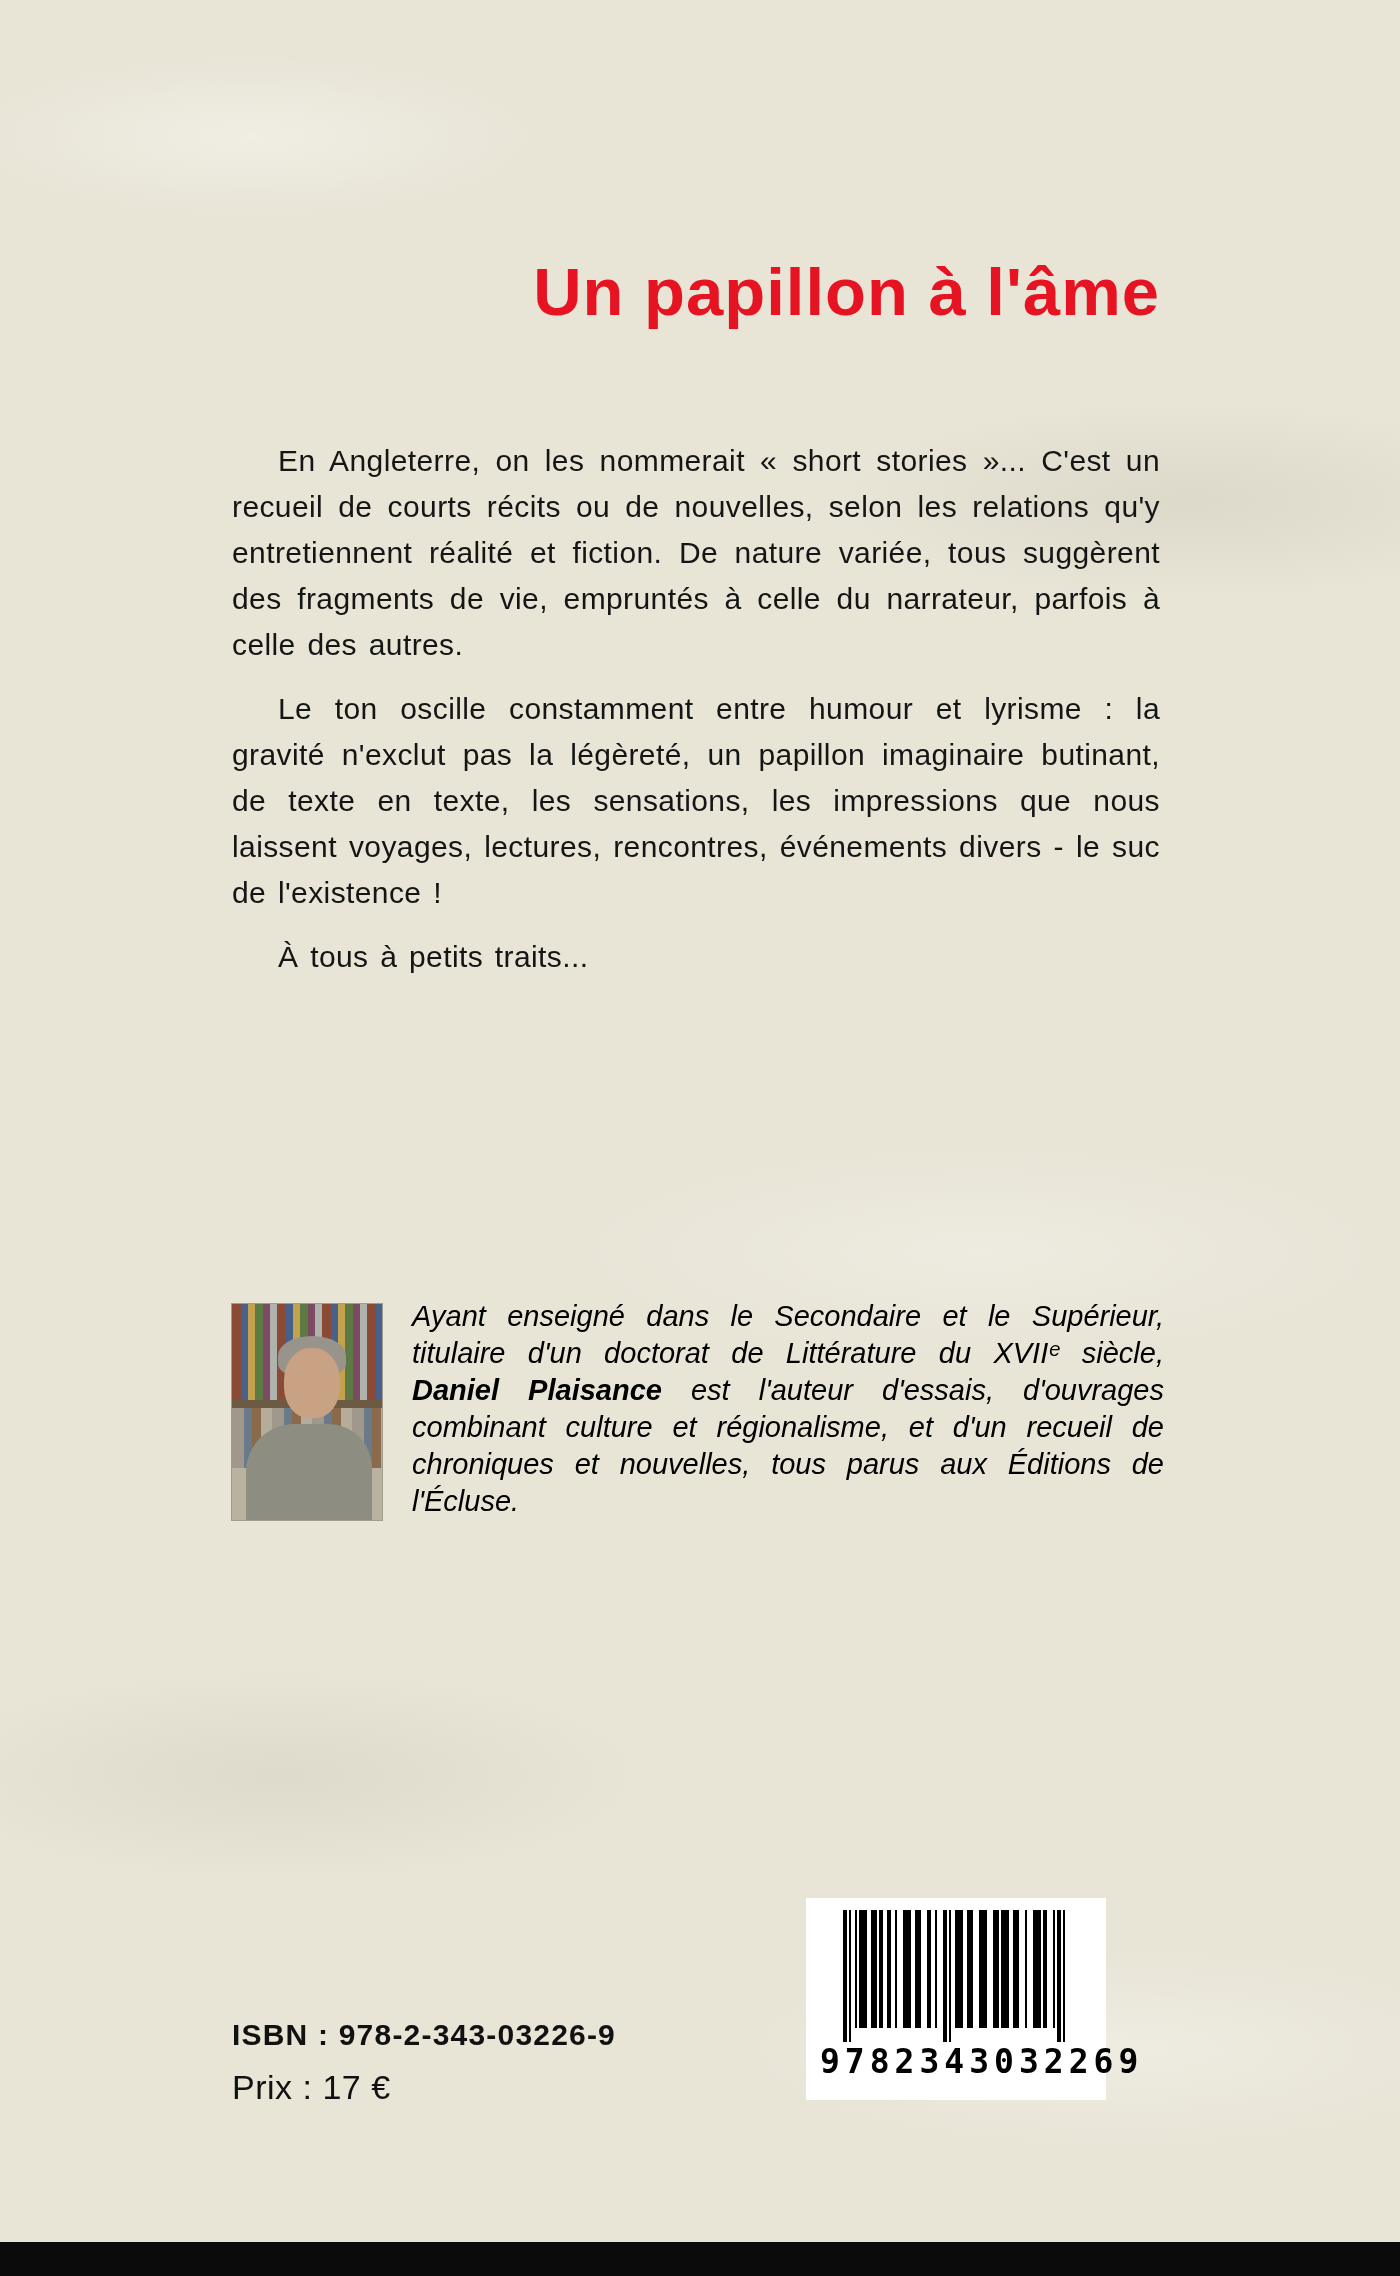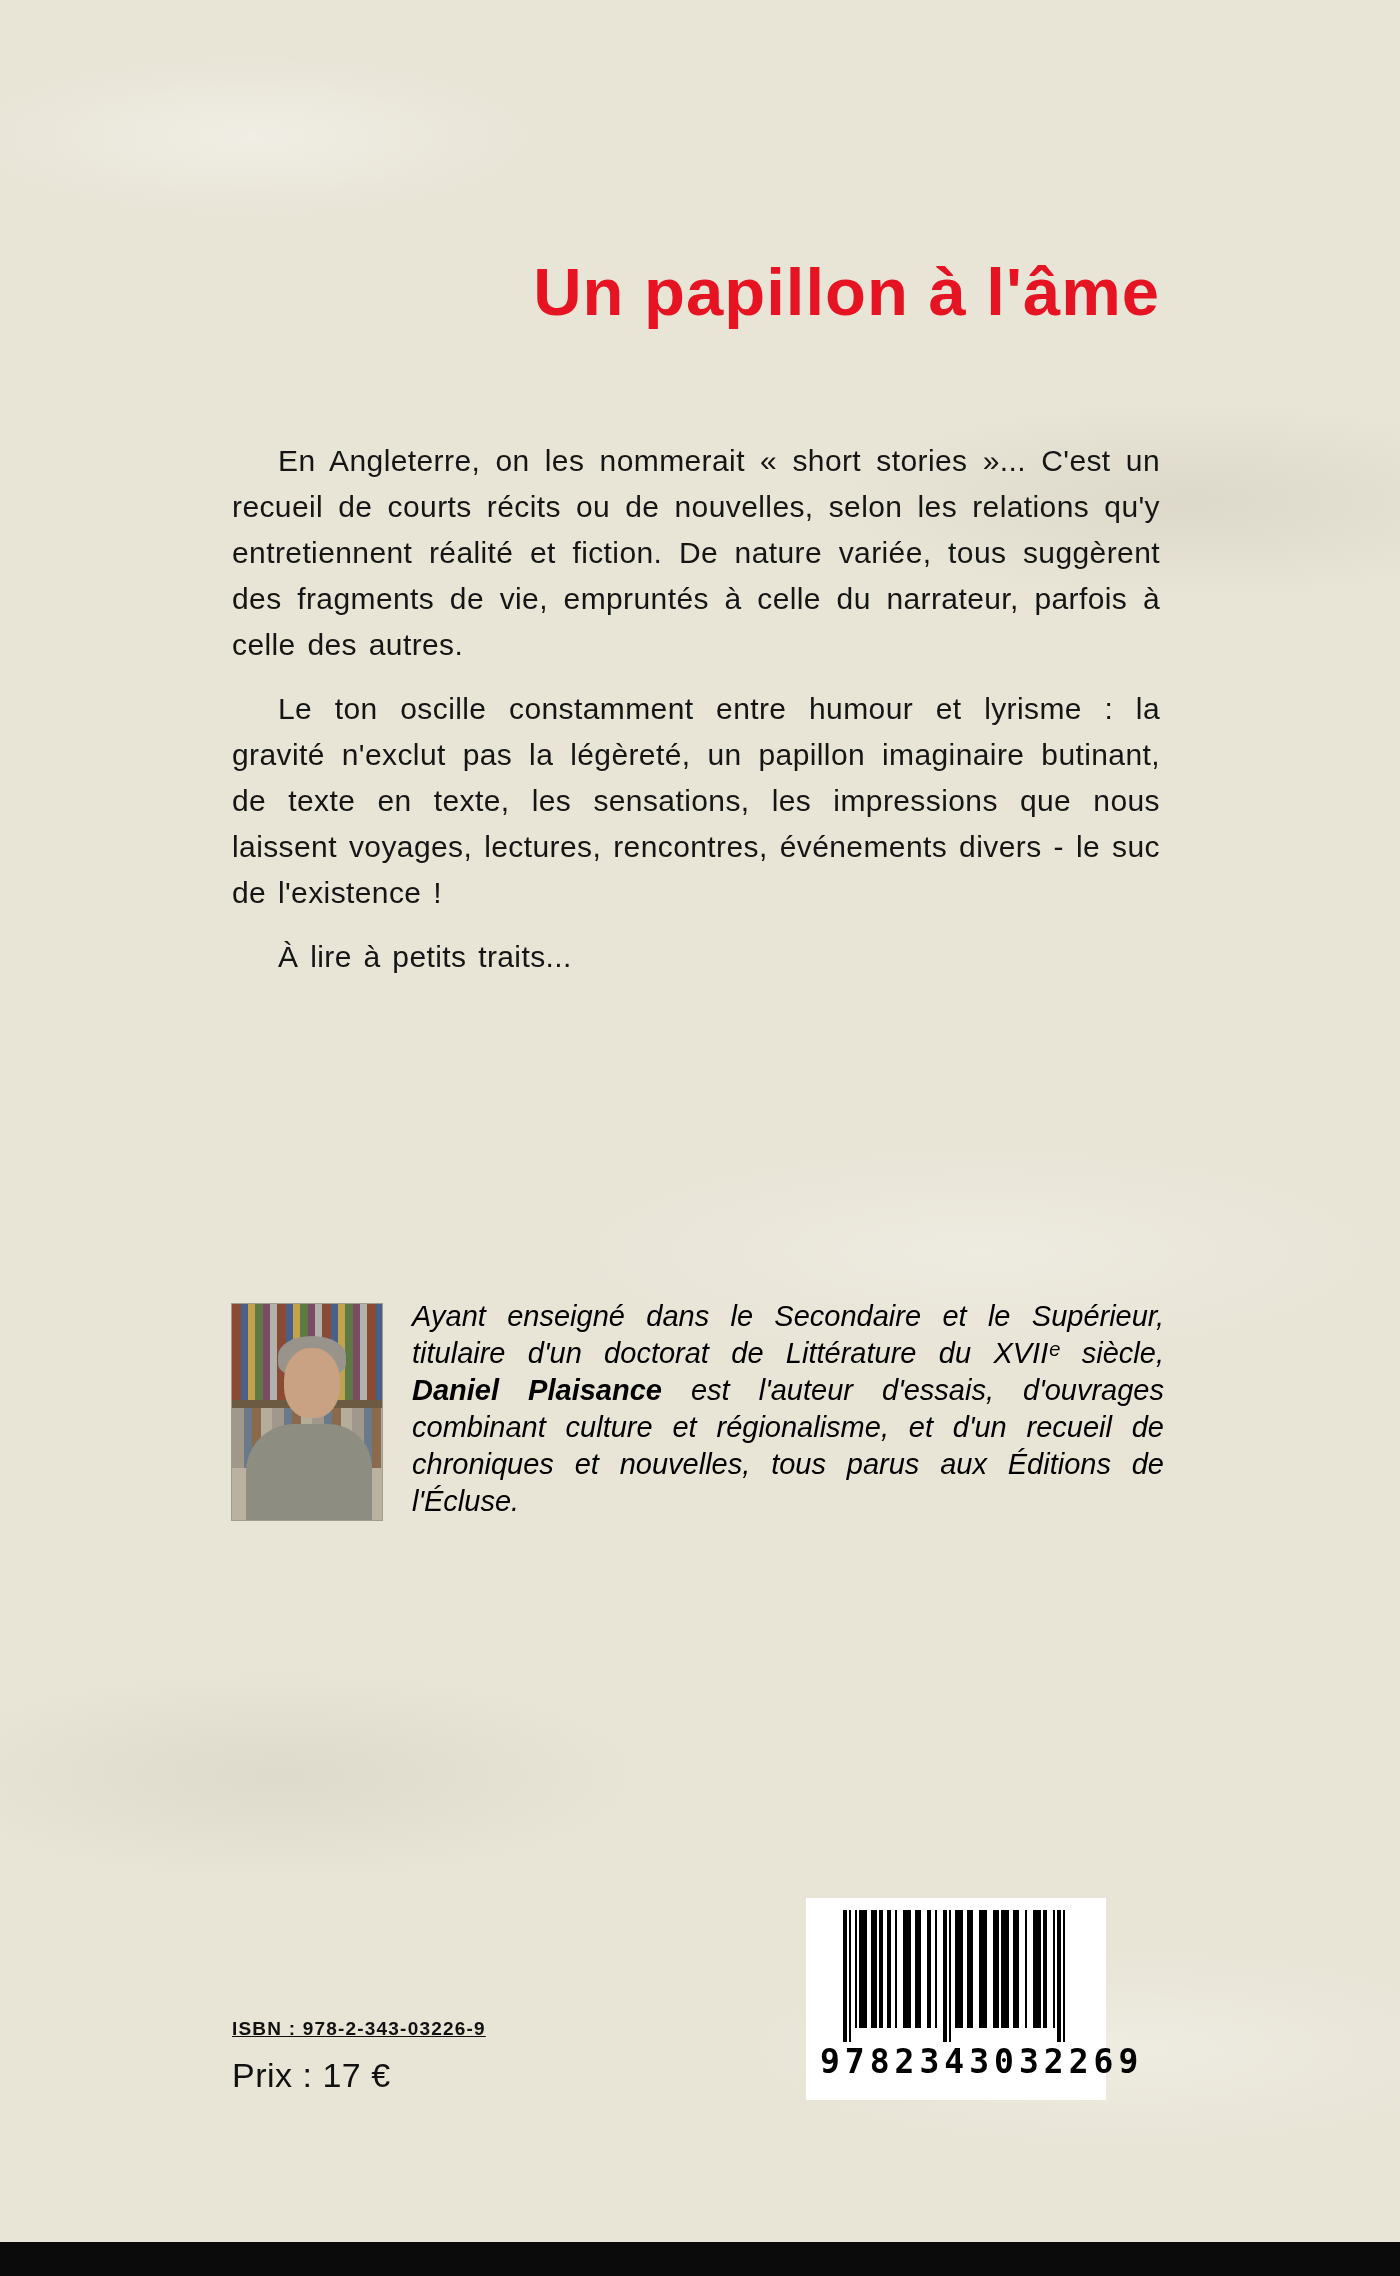--- a/index.html
+++ b/index.html
@@ -89,23 +89,22 @@
     background:#c9a183;
     border-radius:46% 46% 44% 44%;
   }
   .photo .hair{
     position:absolute;left:46px;top:32px;width:68px;height:40px;
     background:#98948c;
     border-radius:50% 50% 30% 30%;
   }
   .bottom-block{ position:absolute;left:232px;top:2018px; color:#111; }
   .isbn{
-    font-size:19px;font-weight:700;letter-spacing:1.2px;
+    font-size:30px;font-weight:700;letter-spacing:1.2px;
     margin:0 0 16px 0;
-    text-decoration:underline;
   }
   .price{
     font-size:34px;font-weight:400;letter-spacing:.5px;
     margin:0;
   }
   .barcode{
     position:absolute;left:806px;top:1898px;
     width:300px;height:202px;
     background:#ffffff;
     box-sizing:border-box;
@@ -135,21 +134,21 @@
 <body>
 
 <div class="cover">
   <div class="emboss"></div>
 
   <h1 class="title">Un papillon à l'âme</h1>
 
   <div class="body-text">
     <p>En Angleterre, on les nommerait « short stories »... C'est un recueil de courts récits ou de nouvelles, selon les relations qu'y entretiennent réalité et fiction. De nature variée, tous suggèrent des fragments de vie, empruntés à celle du narrateur, parfois à celle des autres.</p>
     <p>Le ton oscille constamment entre humour et lyrisme : la gravité n'exclut pas la légèreté, un papillon imaginaire butinant, de texte en texte, les sensations, les impressions que nous laissent voyages, lectures, rencontres, événements divers - le suc de l'existence !</p>
-    <p class="last">À lire à petits traits...</p>
+    <p class="last">À tous à petits traits...</p>
   </div>
 
   <div class="bio">
     <span class="photo">
       <span class="books-top"></span>
       <span class="shelf"></span>
       <span class="books-bottom"></span>
       <span class="body-shape"></span>
       <span class="hair"></span>
       <span class="head"></span>

